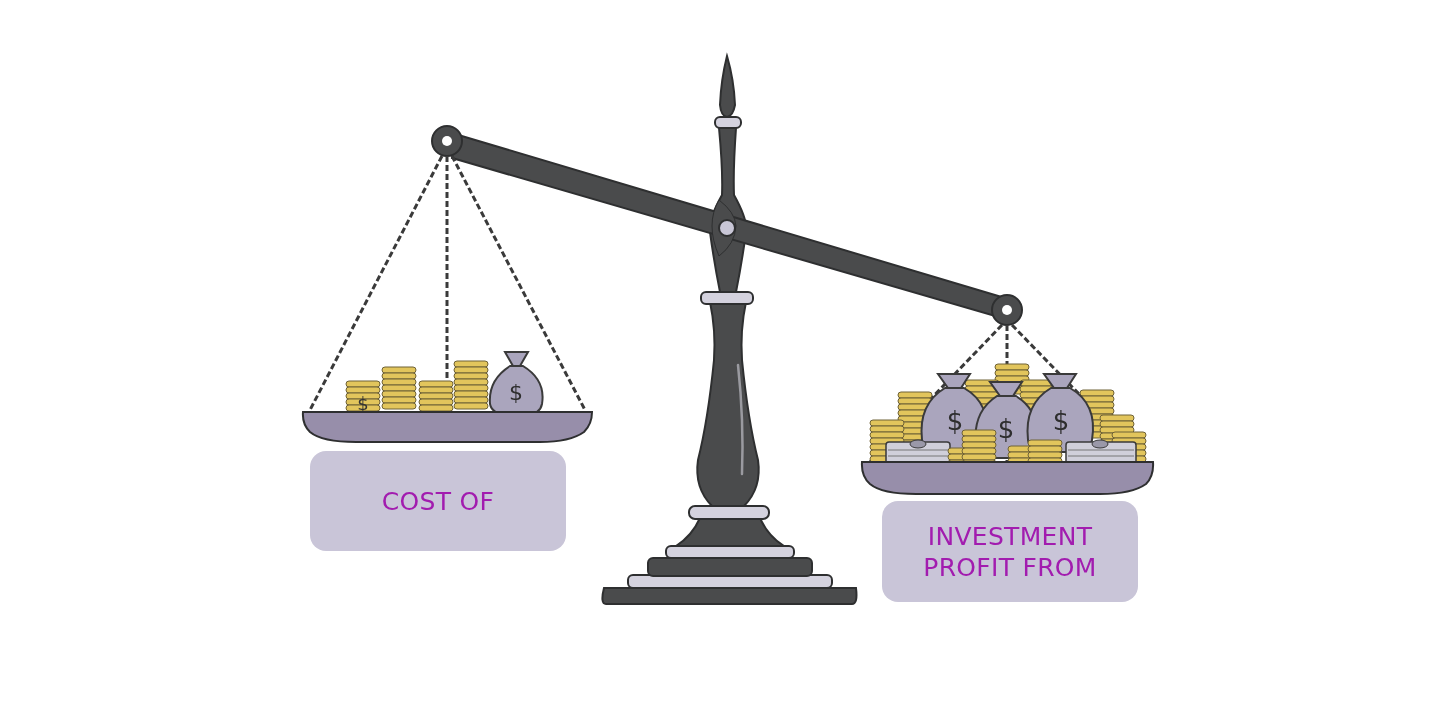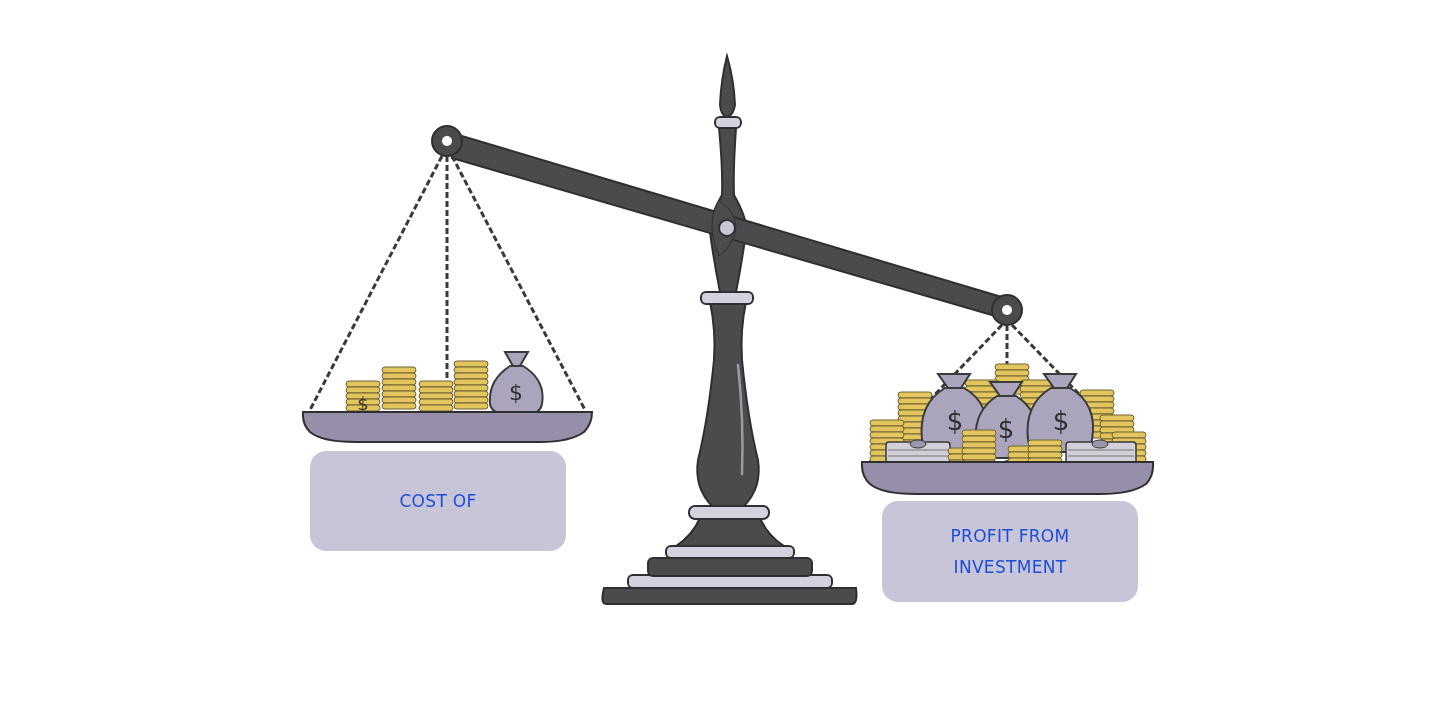--- a/index.html
+++ b/index.html
@@ -2,21 +2,21 @@
 <html><head>
   <meta charset="utf-8">
   <style>
     html, body { margin: 0; padding: 0; background: #ffffff; }
     body { width: 1433px; height: 707px; position: relative; overflow: hidden;
            font-family: "DejaVu Sans", sans-serif; }
     #scene { position: absolute; left: 0; top: 0; width: 1433px; height: 707px; }
     .label-box {
       position: absolute; background: #c9c5d8; border-radius: 16px;
       display: flex; flex-direction: column; align-items: center; justify-content: center;
-      color: #1d4ed8; font-size: 17px; line-height: 31px; letter-spacing: 0.3px;
+      color: #a21caf; font-size: 25px; line-height: 31px; letter-spacing: 0.3px;
       font-family: "DejaVu Sans", sans-serif; text-align: center;
     }
     #label-left { left: 310px; top: 451px; width: 256px; height: 100px; }
     #label-right { left: 882px; top: 501px; width: 256px; height: 101px; }
   </style>
 </head>
 <body>
 
 <svg id="scene" width="1433" height="707" viewBox="0 0 1433 707" xmlns="http://www.w3.org/2000/svg">
   <defs>
@@ -246,15 +246,15 @@
   </g>
 
   <path d="M862 462 L1153 462 Q1154 476 1146 484 Q1132 494 1100 494 L916 494 Q882 494 870 484 Q861 476 862 462 Z" fill="#978eaa" stroke="#2e2f30" stroke-width="2"></path>
 </svg>
 
 <div id="label-left" class="label-box">
   <span>COST OF</span>
 </div>
 
 <div id="label-right" class="label-box">
+  <span>INVESTMENT</span>
   <span>PROFIT FROM</span>
-  <span>INVESTMENT</span>
 </div>
 
 </body></html>

